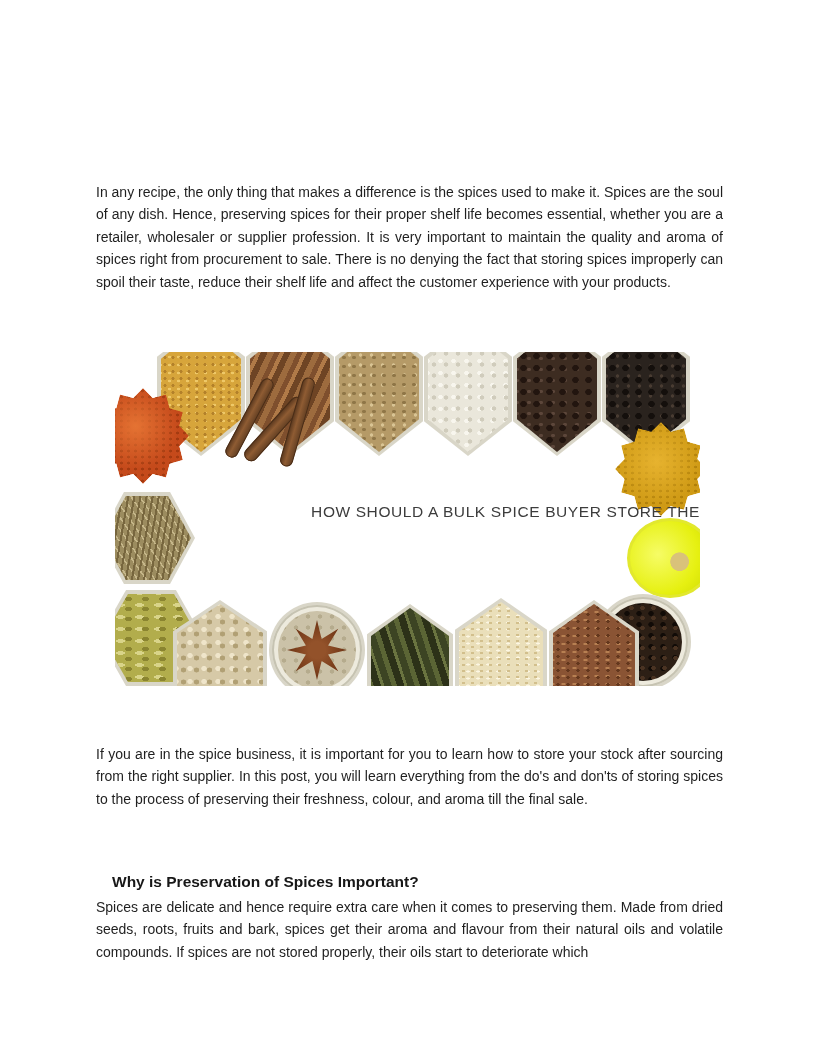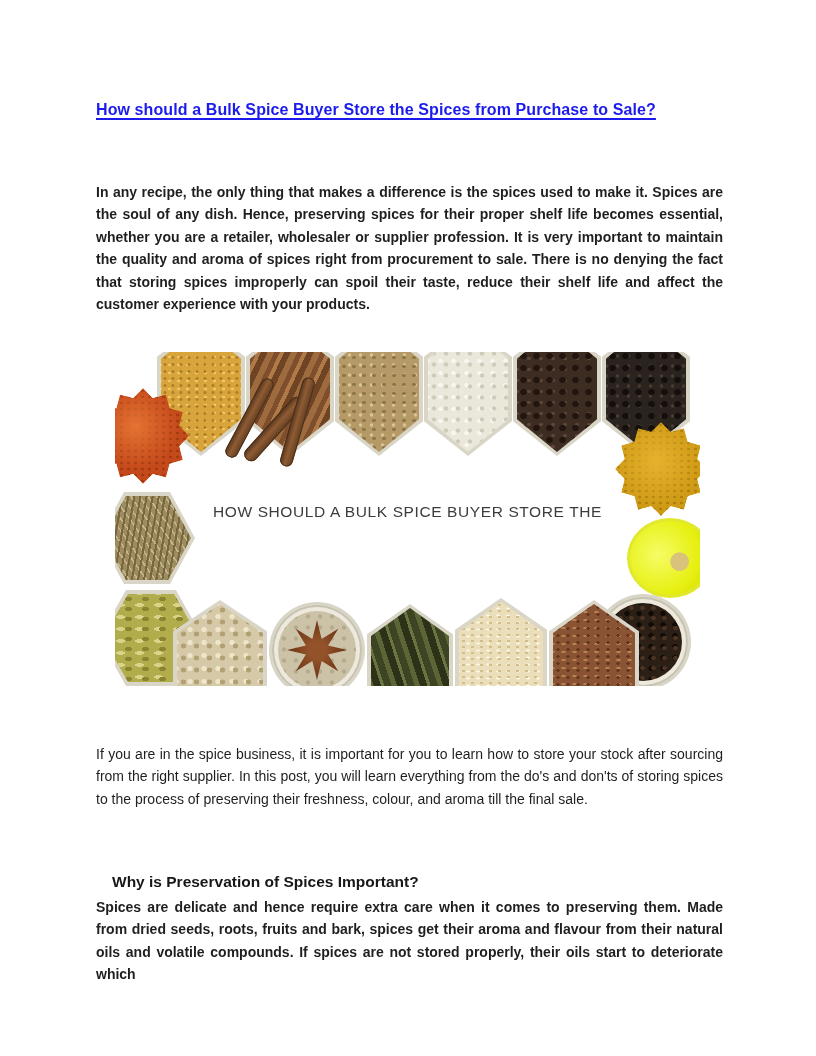--- a/index.html
+++ b/index.html
@@ -12,36 +12,36 @@
     position:absolute; left:96px; top:101px; width:632px;
     font-size:16px; font-weight:bold; color:#1b1bee;
     text-decoration:underline; text-decoration-thickness:1.5px; text-underline-offset:3px;
     letter-spacing:0.1px; white-space:nowrap;
   }
   .body-par {
     position:absolute; left:96px; width:627px;
     font-size:14px; line-height:22.4px; color:#1f1f1f;
     text-align:justify; margin:0;
   }
-  #par-intro { top:181px;font-weight:bold; }
+  #par-intro { top:181px; }
   #par-after { top:743px; }
-  #par-why   { top:896px;font-weight:bold; }
+  #par-why   { top:896px; }
   .section-heading {
     position:absolute; left:96px; top:857px; width:627px;
     font-size:15.5px; font-weight:bold; color:#171717; margin:16px;
   }
 
   
   .hero {
     position:absolute; left:115px; top:352px; width:585px; height:334px;
     background:#ffffff; overflow:hidden;
   }
   .hero-caption {
     position:absolute; left:0; top:148px; width:100%;
-    text-align:center; color:#3c3c3c; font-size:15.5px;
+    text-align:right; color:#3c3c3c; font-size:15.5px;
     letter-spacing:0.6px; line-height:23px; font-weight:400;
   }
   .tile { position:absolute; background:#d9d6c8; }
   .tile > .fill { position:absolute; inset:4px; }
   .hexP, .hexP > .fill { clip-path:polygon(50% 0,100% 26%,100% 74%,50% 100%,0 74%,0 26%); }
   .hexF, .hexF > .fill { clip-path:polygon(26% 0,74% 0,100% 50%,74% 100%,26% 100%,0 50%); }
   .circ, .circ > .fill { border-radius:50%; }
   .scal, .scal > .fill {
     clip-path:polygon(100% 50%,89.6% 60.6%,93.3% 75%,79% 79%,75% 93.3%,60.6% 89.6%,50% 100%,39.4% 89.6%,25% 93.3%,21% 79%,6.7% 75%,10.4% 60.6%,0% 50%,10.4% 39.4%,6.7% 25%,21% 21%,25% 6.7%,39.4% 10.4%,50% 0%,60.6% 10.4%,75% 6.7%,79% 21%,93.3% 25%,89.6% 39.4%);
   }
@@ -154,21 +154,20 @@
     background-color:#8a5434;
     background-image:radial-gradient(3.4px 1.8px at 50% 50%, #63371d 60%, transparent 70%), radial-gradient(3.4px 1.8px at 50% 50%, #b78052 60%, transparent 70%);
     background-size:10px 7px, 11px 8px; background-position:0 0, 5px 4px;
   }
 </style>
 </head>
 <body>
 
 <div class="page">
 
-  <a class="doc-title" href="#">How should a Bulk Spice Buyer Store the Spices from Purchase to Sale?</a>
 
   <p class="body-par" id="par-intro">In any recipe, the only thing that makes a difference is the spices used to make it. Spices are the soul of any dish. Hence, preserving spices for their proper shelf life becomes essential, whether you are a retailer, wholesaler or supplier profession. It is very important to maintain the quality and aroma of spices right from procurement to sale. There is no denying the fact that storing spices improperly can spoil their taste, reduce their shelf life and affect the customer experience with your products.</p>
 
   <div class="hero">
 
     <div class="tile hexP" id="t-mustard">
         <div class="fill"></div>
       </div>
     <div class="tile hexP" id="t-cinnamon">
         <div class="fill"></div>

